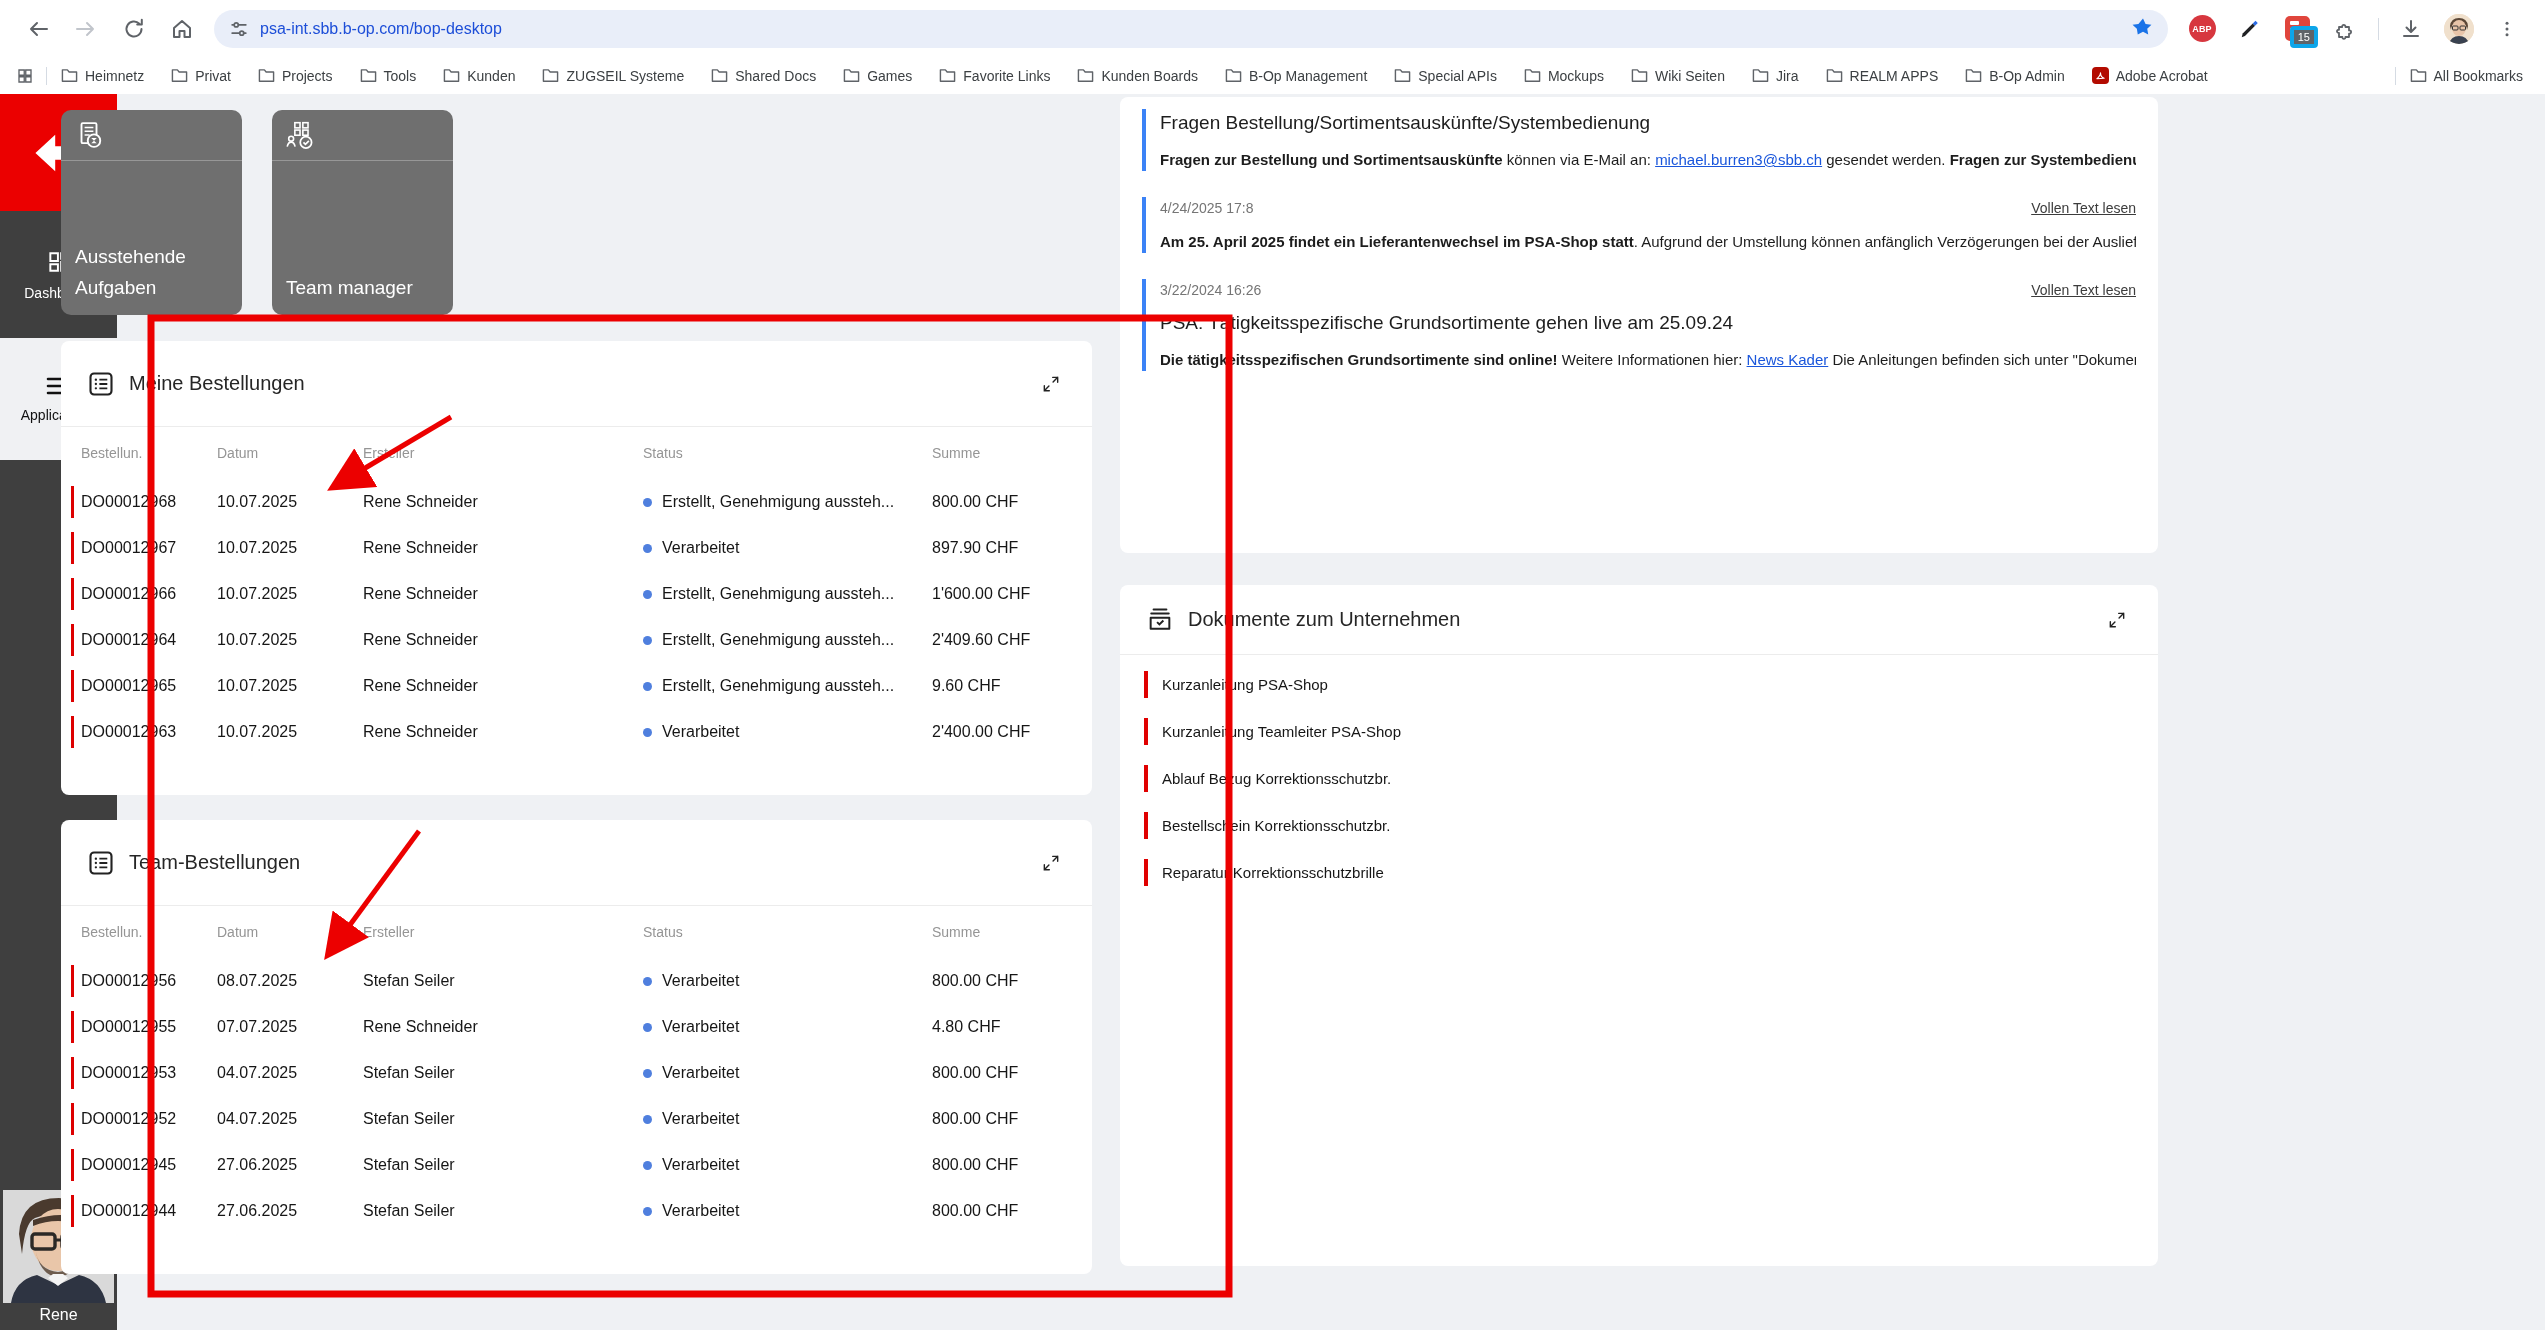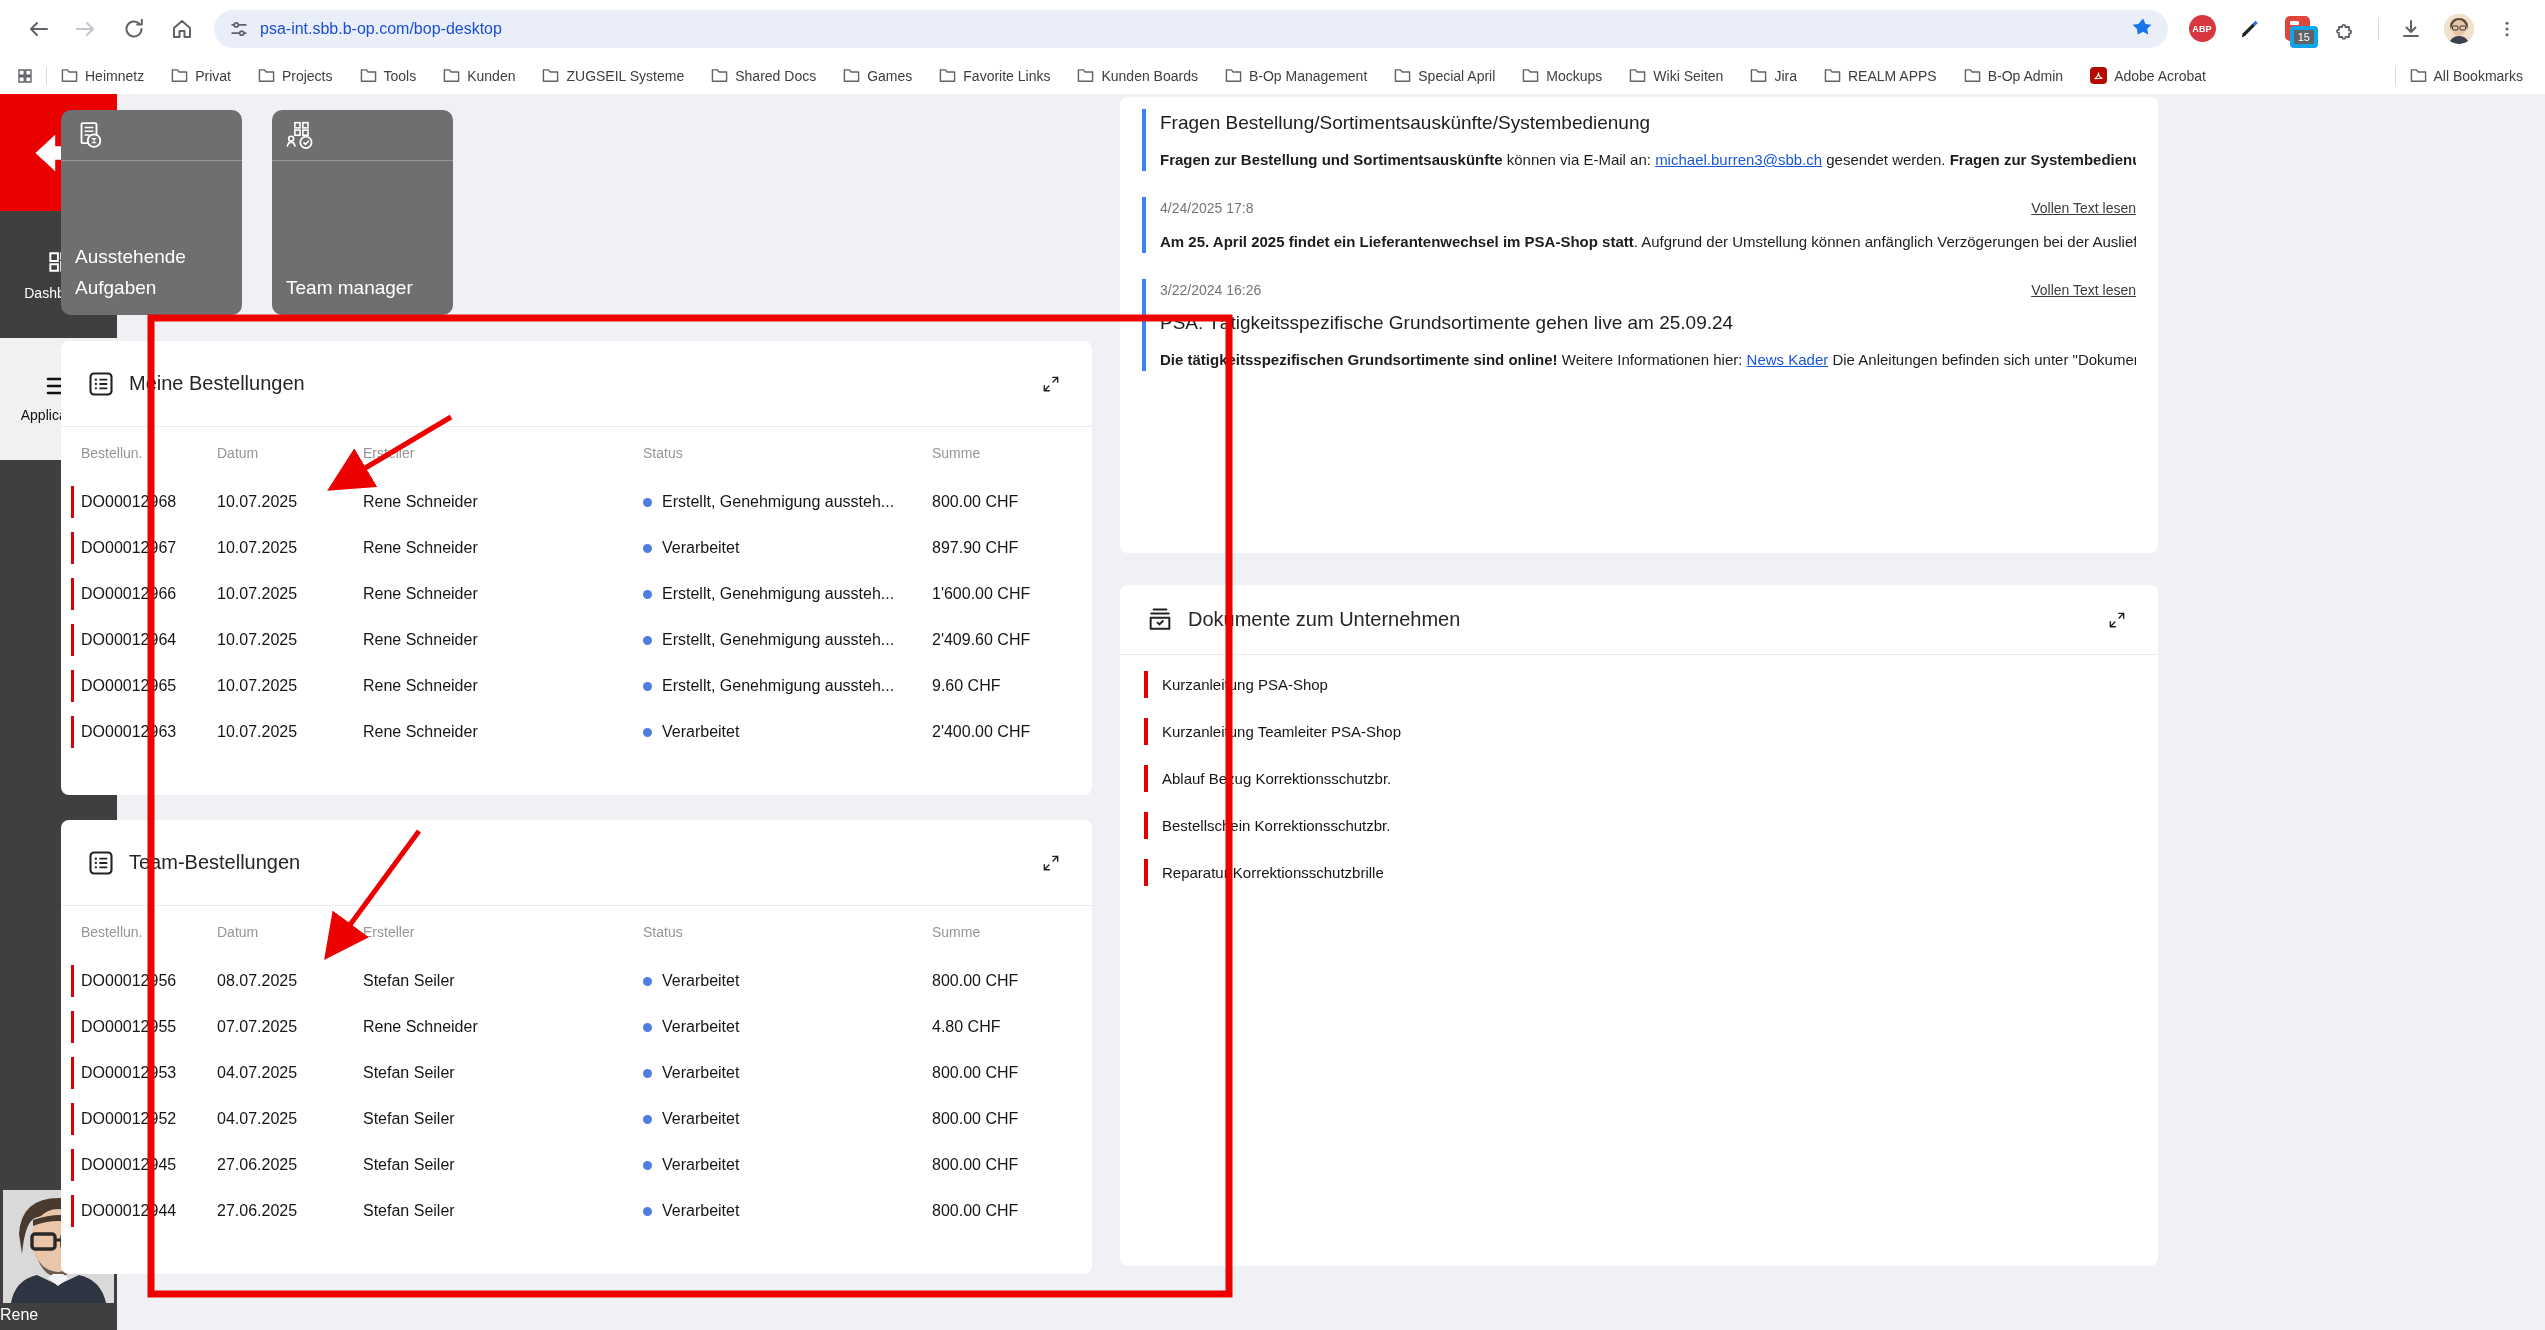--- a/index.html
+++ b/index.html
@@ -39,21 +39,21 @@
   .appwrap { position:absolute; top:94px; left:0; width:2545px; height:1236px; background:#eff1f4; }
 
   .sidebar { position:absolute; left:0; top:0; width:117px; height:1236px; background:#3f3f3f; }
   .sbb-logo { position:absolute; left:0; top:0; width:117px; height:117px; background:#eb0000;
               display:flex; align-items:center; justify-content:center; }
   .side-item { position:absolute; left:0; width:117px; display:flex; flex-direction:column; align-items:center;
                justify-content:center; gap:10px; font-size:14px; }
   .side-dash { top:117px; height:127px; color:#ffffff; background:#3f3f3f; }
   .side-apps { top:244px; height:122px; color:#111; background:#f0f1f3; }
   .side-avatar { position:absolute; left:3px; top:1096px; width:111px; height:113px; overflow:hidden; }
-  .side-user { position:absolute; left:0; top:1212px; width:117px; color:#fff; font-size:16px; }
+  .side-user { position:absolute; left:0; top:1212px; width:117px; text-align:center; color:#fff; font-size:16px; }
 
   
   .tile { position:absolute; top:16px; width:181px; height:205px; background:#6f6f6f; border-radius:10px; color:#fff; }
   .tile1 { left:61px; } .tile2 { left:272px; }
   .tile-band { height:51px; border-bottom:1px solid rgba(255,255,255,.28); display:flex; align-items:center; padding-left:13px; }
   .tile-label { position:absolute; left:14px; right:8px; bottom:12px; font-size:19px; line-height:1.6; }
 
   
   .card { position:absolute; background:#fff; border-radius:8px; }
   .card-mine { left:61px; top:247px; width:1031px; height:454px; }
@@ -264,21 +264,21 @@
         <svg width="17" height="15" viewBox="0 0 24 20">
           <path d="M2 2h7l2.5 3H22v13H2z" stroke="#5f6368" stroke-width="2" fill="none" stroke-linejoin="round"></path>
         </svg>
         <span>B-Op Management</span>
       </div>
 
       <div class="bm-item">
         <svg width="17" height="15" viewBox="0 0 24 20">
           <path d="M2 2h7l2.5 3H22v13H2z" stroke="#5f6368" stroke-width="2" fill="none" stroke-linejoin="round"></path>
         </svg>
-        <span>Special April</span>
+        <span>Special APIs</span>
       </div>
 
       <div class="bm-item">
         <svg width="17" height="15" viewBox="0 0 24 20">
           <path d="M2 2h7l2.5 3H22v13H2z" stroke="#5f6368" stroke-width="2" fill="none" stroke-linejoin="round"></path>
         </svg>
         <span>Mockups</span>
       </div>
 
       <div class="bm-item">

